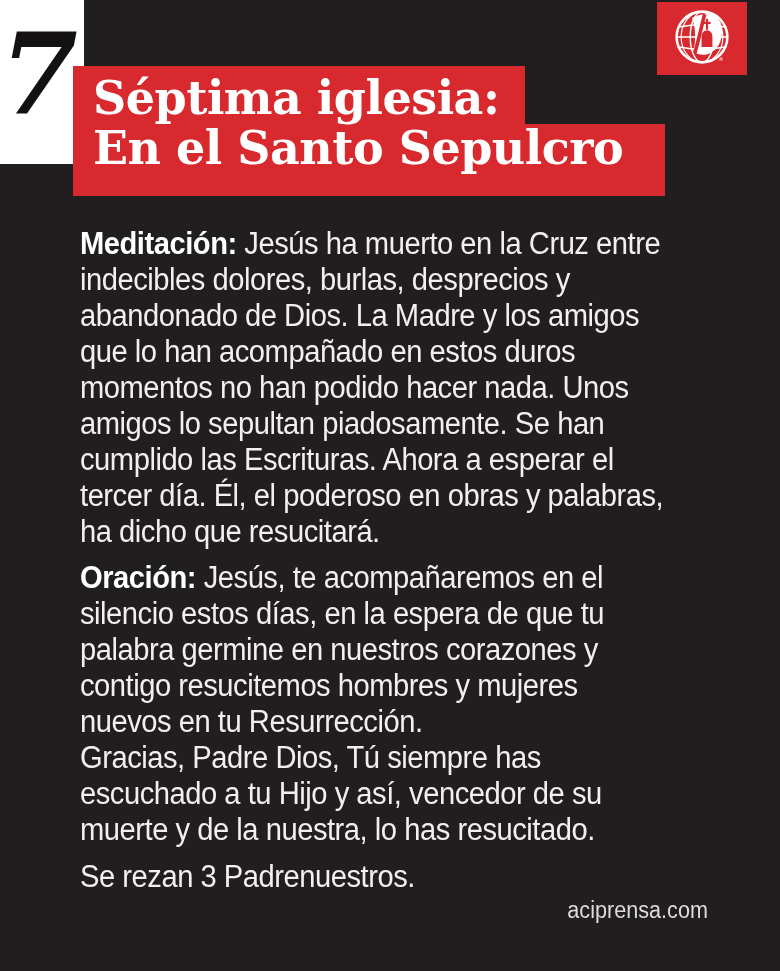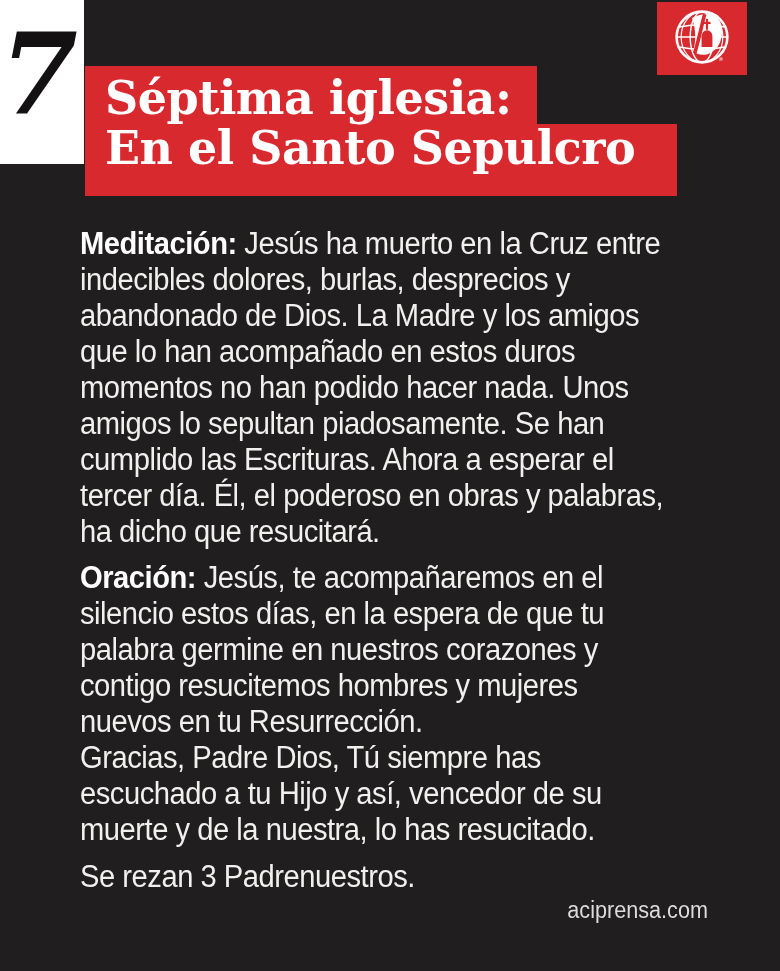--- a/index.html
+++ b/index.html
@@ -40,21 +40,21 @@
 
   
   .brand-logo{
     position:absolute;left:657px;top:2px;
     width:90px;height:73px;
     background:var(--red);
     display:flex;align-items:center;justify-content:center;
   }
 
   
-  .title-banner{position:absolute;left:85px;top:66px;}
+  .title-banner{position:absolute;left:73px;top:66px;}
   .title-line{
     width:fit-content;
     background:var(--red);
     color:#ffffff;
     font-family:"DejaVu Serif", serif;
     font-weight:700;
     font-size:46px;
     line-height:48px;
     letter-spacing:-0.5px;
     white-space:nowrap;

